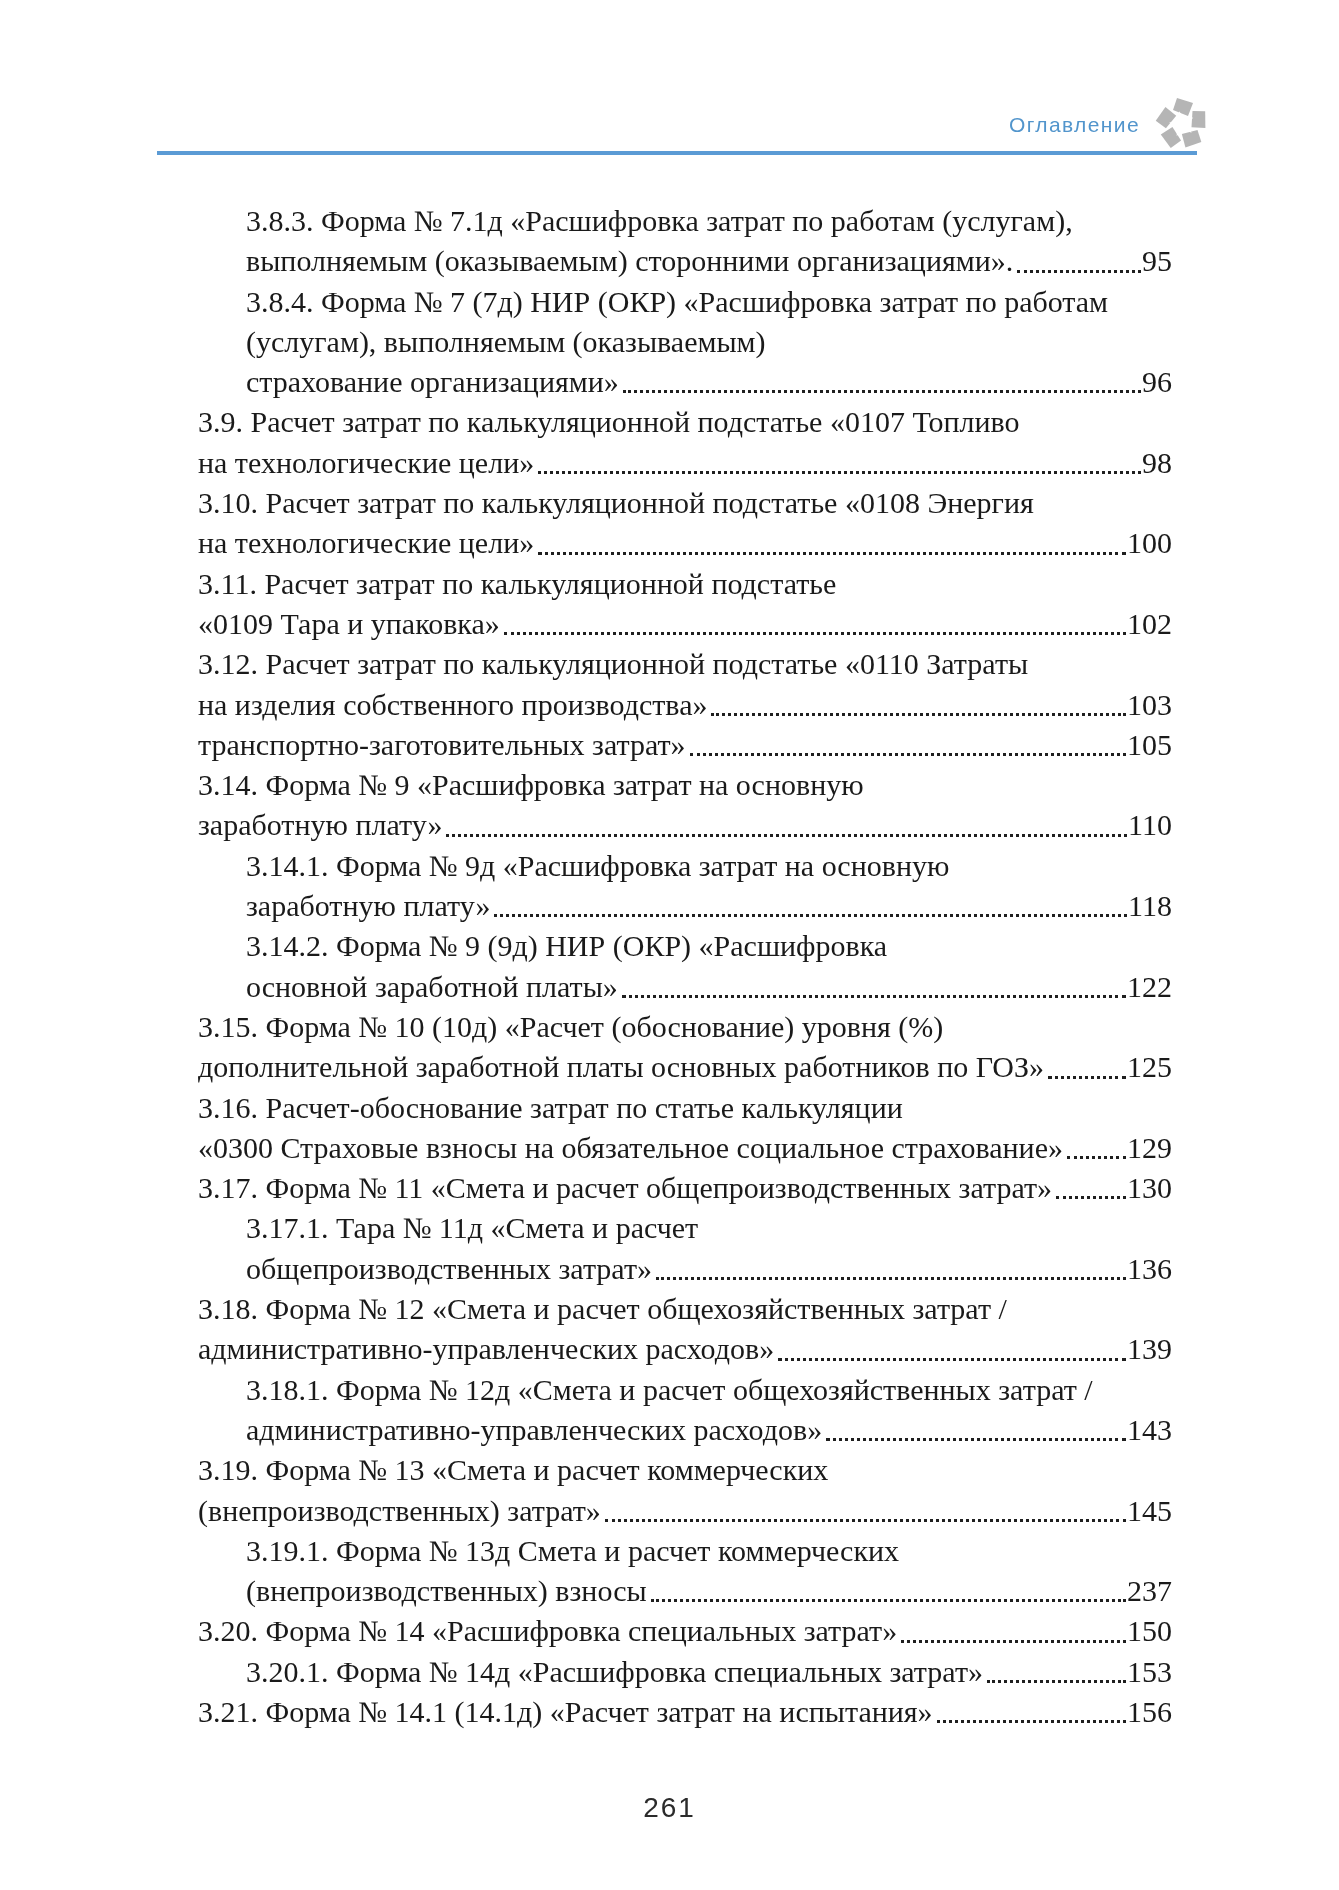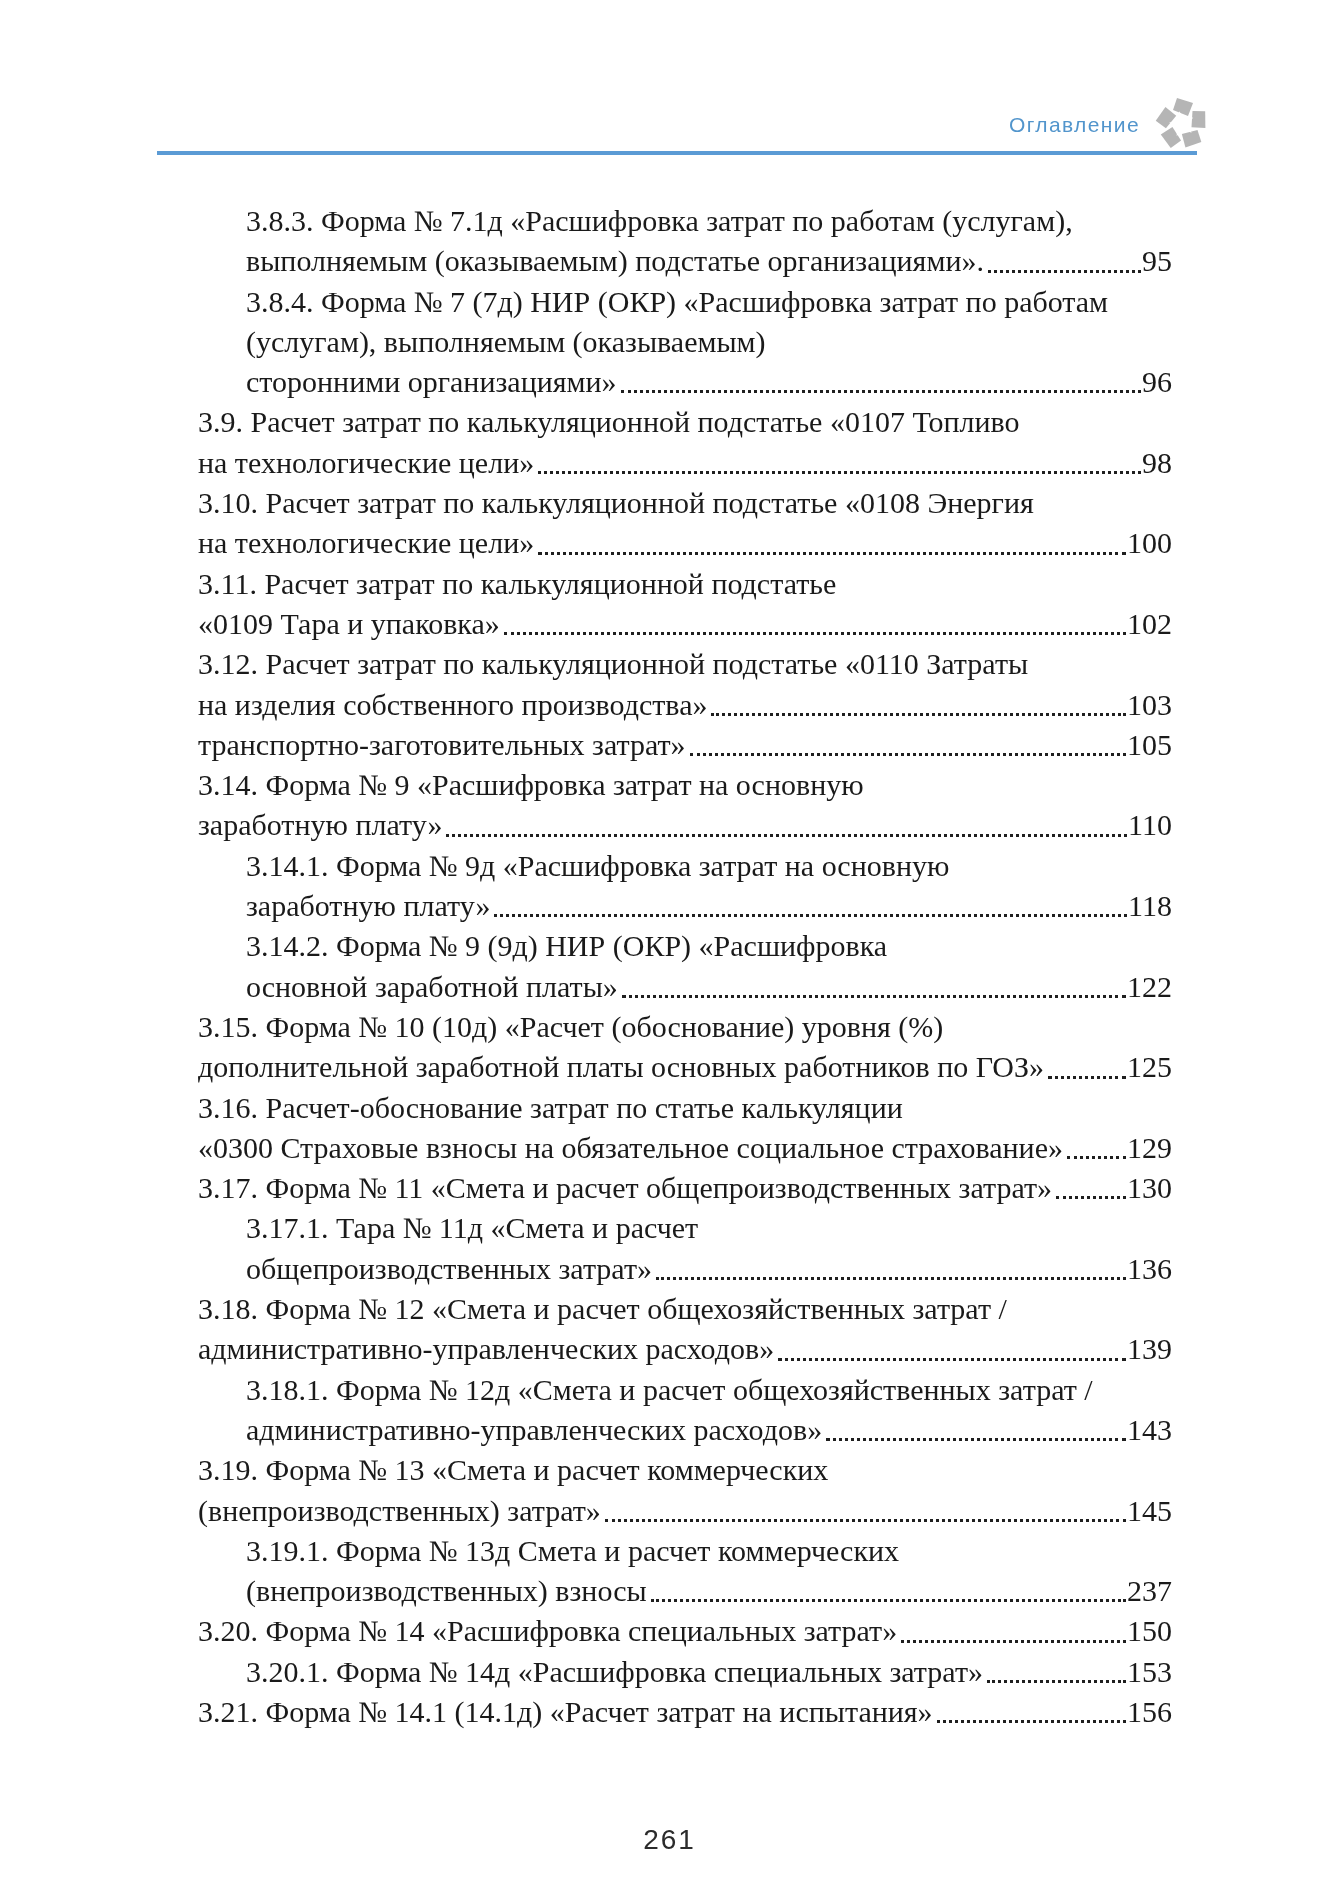--- a/index.html
+++ b/index.html
@@ -80,21 +80,20 @@
     position: absolute;
     left: 0;
     top: 1794px;
     width: 100%;
     text-align: center;
     font-family: "Liberation Sans", sans-serif;
     font-size: 28px;
     letter-spacing: 2px;
     color: #2b2b2b;
     line-height: 1;
-    margin-top: 32px;
   }
 </style>
 </head>
 <body>
 
 <div class="page">
 
   <span class="header-title">Оглавление</span>
 
   <svg class="header-icon" width="54" height="54" viewBox="0 0 54 54">
@@ -105,24 +104,24 @@
       <path d="M22 1 L38 6 L33 19 L18 13 Z" transform="rotate(216 27 27)"></path>
       <path d="M22 1 L38 6 L33 19 L18 13 Z" transform="rotate(288 27 27)"></path>
     </g>
     <polygon fill="#ffffff" transform="rotate(-12 27 27)" points="27,14 30.23,22.55 39.36,22.98 32.23,28.7 34.64,37.52 27,32.5 19.36,37.52 21.77,28.7 14.64,22.98 23.77,22.55"></polygon>
   </svg>
 
   <div class="header-rule"></div>
 
   <main class="toc" id="toc">
       <div class="line sub"><span class="text">3.8.3. Форма № 7.1д «Расшифровка затрат по работам (услугам),</span></div>
-      <div class="line sub"><span class="text">выполняемым (оказываемым) подстатье организациями».</span><span class="leader"></span><span class="pagenum">95</span></div>
+      <div class="line sub"><span class="text">выполняемым (оказываемым) сторонними организациями».</span><span class="leader"></span><span class="pagenum">95</span></div>
       <div class="line sub"><span class="text">3.8.4. Форма № 7 (7д) НИР (ОКР) «Расшифровка затрат по работам</span></div>
       <div class="line sub"><span class="text">(услугам), выполняемым (оказываемым)</span></div>
-      <div class="line sub"><span class="text">сторонними организациями»</span><span class="leader"></span><span class="pagenum">96</span></div>
+      <div class="line sub"><span class="text">страхование организациями»</span><span class="leader"></span><span class="pagenum">96</span></div>
       <div class="line"><span class="text">3.9. Расчет затрат по калькуляционной подстатье «0107 Топливо</span></div>
       <div class="line"><span class="text">на технологические цели»</span><span class="leader"></span><span class="pagenum">98</span></div>
       <div class="line"><span class="text">3.10. Расчет затрат по калькуляционной подстатье «0108 Энергия</span></div>
       <div class="line"><span class="text">на технологические цели»</span><span class="leader"></span><span class="pagenum">100</span></div>
       <div class="line"><span class="text">3.11. Расчет затрат по калькуляционной подстатье</span></div>
       <div class="line"><span class="text">«0109 Тара и упаковка»</span><span class="leader"></span><span class="pagenum">102</span></div>
       <div class="line"><span class="text">3.12. Расчет затрат по калькуляционной подстатье «0110 Затраты</span></div>
       <div class="line"><span class="text">на изделия собственного производства»</span><span class="leader"></span><span class="pagenum">103</span></div>
       <div class="line"><span class="text">транспортно-заготовительных затрат»</span><span class="leader"></span><span class="pagenum">105</span></div>
       <div class="line"><span class="text">3.14. Форма № 9 «Расшифровка затрат на основную</span></div>

